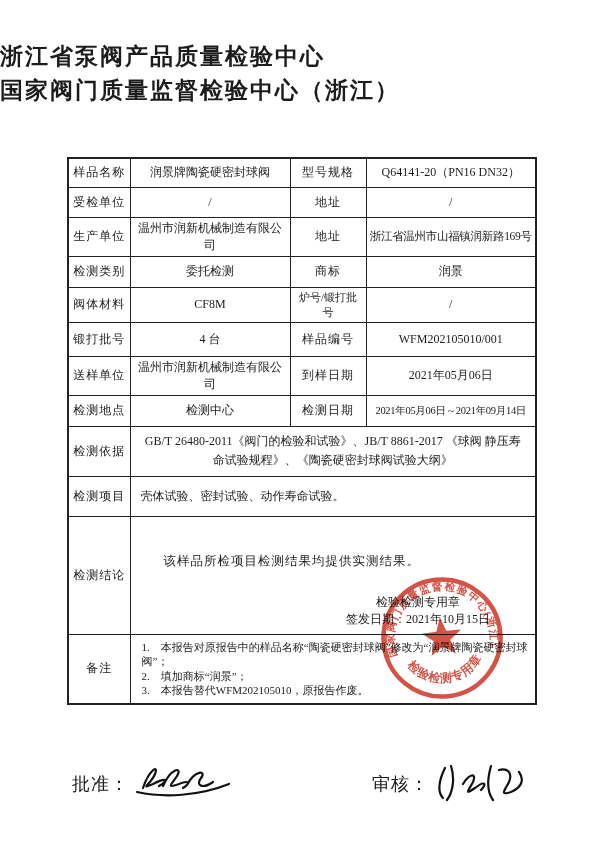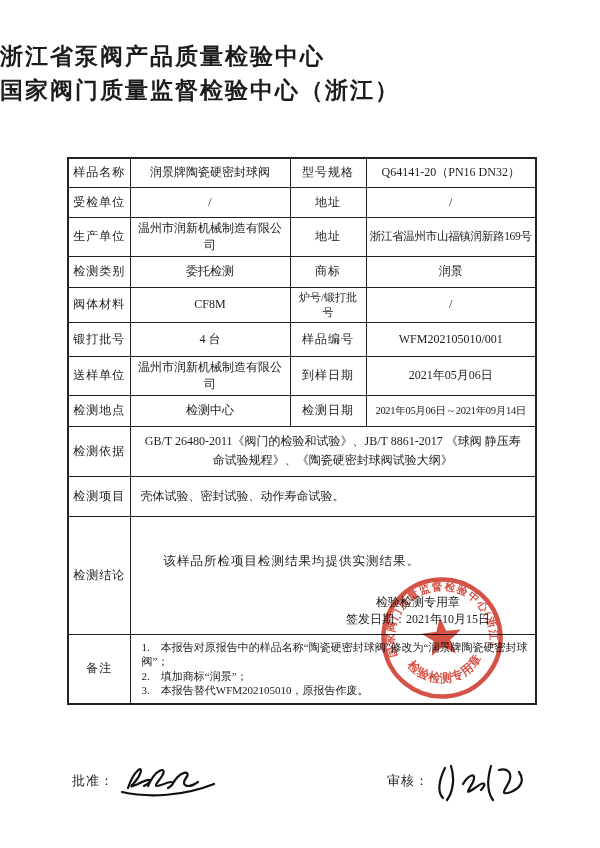--- a/index.html
+++ b/index.html
@@ -60,21 +60,21 @@
     position:absolute; left:377px; top:573px; width:130px; height:130px;
     transform:rotate(-6deg); opacity:0.88; mix-blend-mode:multiply;
     pointer-events:none;
   }
   .seal text { font-family:"Liberation Serif", serif; font-weight:bold; }
 
   
   .sign-row {
     position:absolute; top:758px; left:72px; width:462px;
     display:flex; justify-content:space-between; align-items:flex-start;
-    font-size:13px;
+    font-size:18px;
   }
   .sign-group { display:flex; align-items:flex-start; }
   .sign-group .label { padding-top:14px; letter-spacing:1px; }
   .sig-svg { display:block; }
 </style>
 </head>
 <body>
 
 <div class="page">
 

